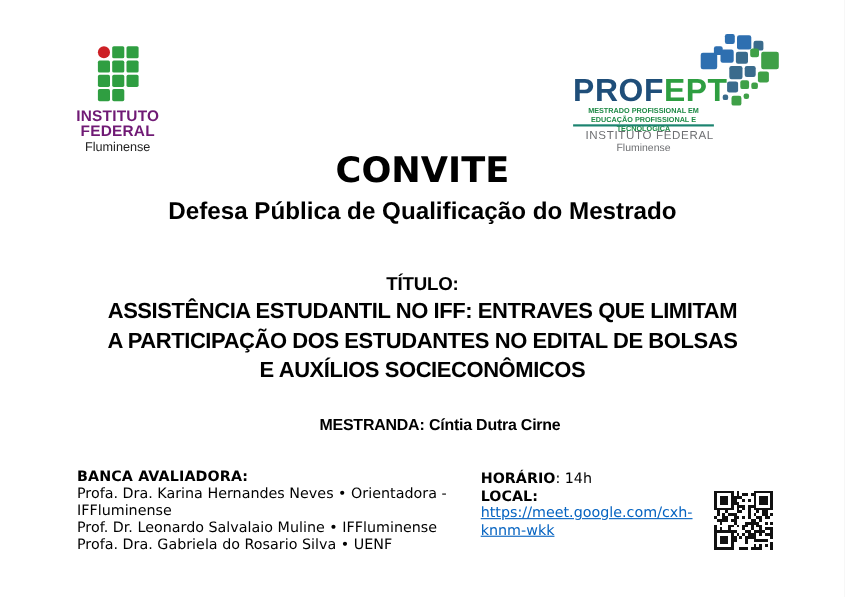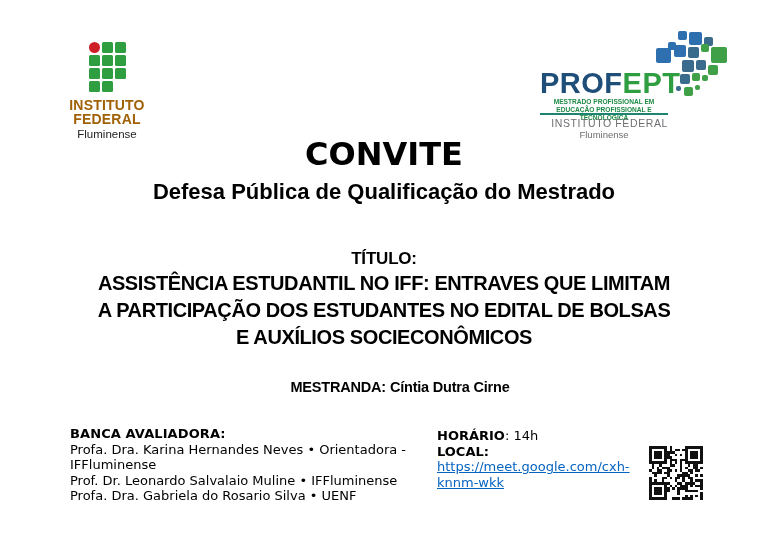--- a/index.html
+++ b/index.html
@@ -13,25 +13,25 @@
     color:#000;
   }
 
   
   .iff-logo{position:absolute;left:58px;top:42px;width:98px;text-align:center;}
   .iff-grid{display:flex;flex-direction:column;gap:2px;width:37px;margin:0 auto 6px auto;}
   .iff-row{display:flex;gap:2px;}
   .iff-cell{width:11px;height:11px;background:#2f9e41;border-radius:1.5px;}
   .iff-cell.red{background:#cd2026;border-radius:50%;}
   .iff-cell.blank{visibility:hidden;}
-  .iff-name{font-family:"Liberation Sans",sans-serif;font-weight:bold;font-size:14px;line-height:14px;color:#a16207;letter-spacing:.2px;}
+  .iff-name{font-family:"Liberation Sans",sans-serif;font-weight:bold;font-size:14px;line-height:14px;color:#701a75;letter-spacing:.2px;}
   .iff-sub{font-family:"Liberation Sans",sans-serif;font-size:11.5px;line-height:13px;color:#222;margin-top:2px;}
 
   
-  .profept-logo{position:absolute;left:521px;top:31px;width:188px;height:110px;margin-left:19px;}
+  .profept-logo{position:absolute;left:521px;top:31px;width:188px;height:110px;}
   .profept-word{position:absolute;left:0;top:38px;width:128px;text-align:center;
     font-family:"Liberation Sans",sans-serif;font-weight:bold;font-size:29px;line-height:29px;letter-spacing:.5px;}
   .pw-blue{color:#1f4e79;}
   .pw-green{color:#2e9e41;}
   .profept-sub{position:absolute;left:0;top:67px;width:128px;text-align:center;
     font-family:"Liberation Sans",sans-serif;font-weight:bold;font-size:6.6px;line-height:8px;color:#1e8a46;}
   .profept-rule{position:absolute;left:0;top:82px;width:128px;height:2px;background:#1c8470;}
   .profept-inst{position:absolute;left:0;top:86px;width:128px;text-align:right;
     font-family:"Liberation Sans",sans-serif;font-size:10.5px;line-height:12px;color:#6d6e71;letter-spacing:.6px;}
   .profept-inst2{position:absolute;left:0;top:98px;width:128px;text-align:center;

